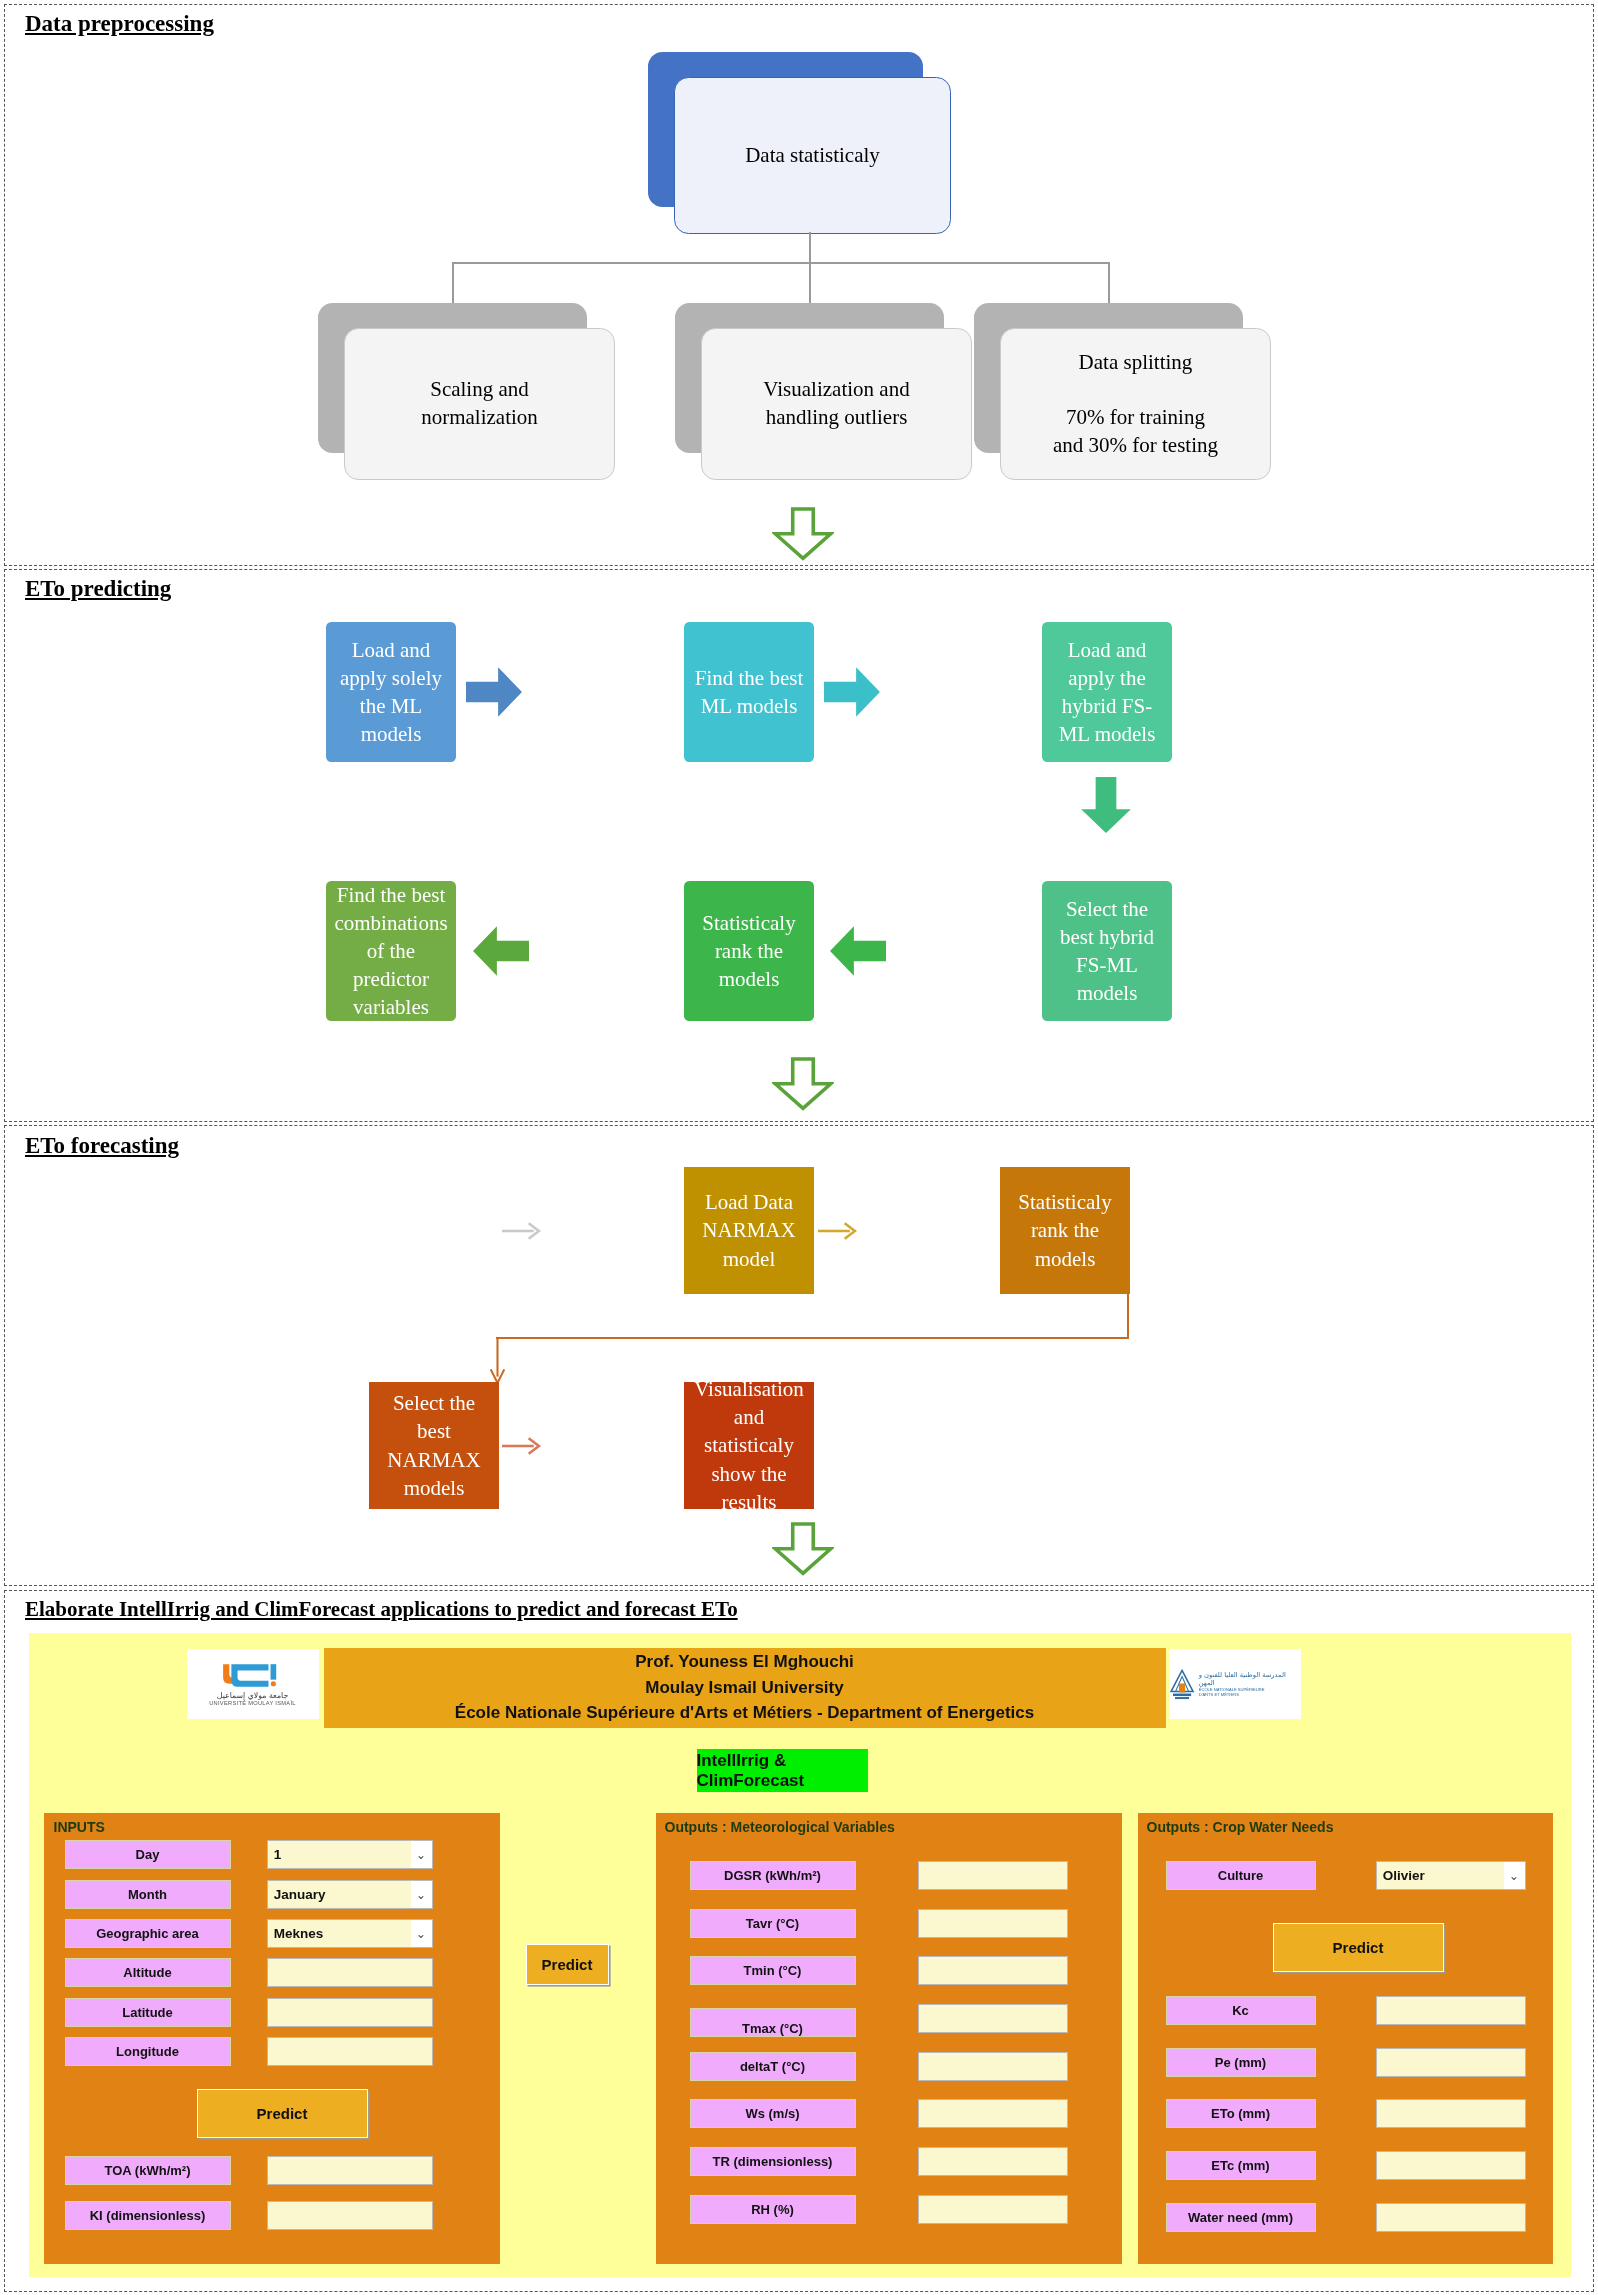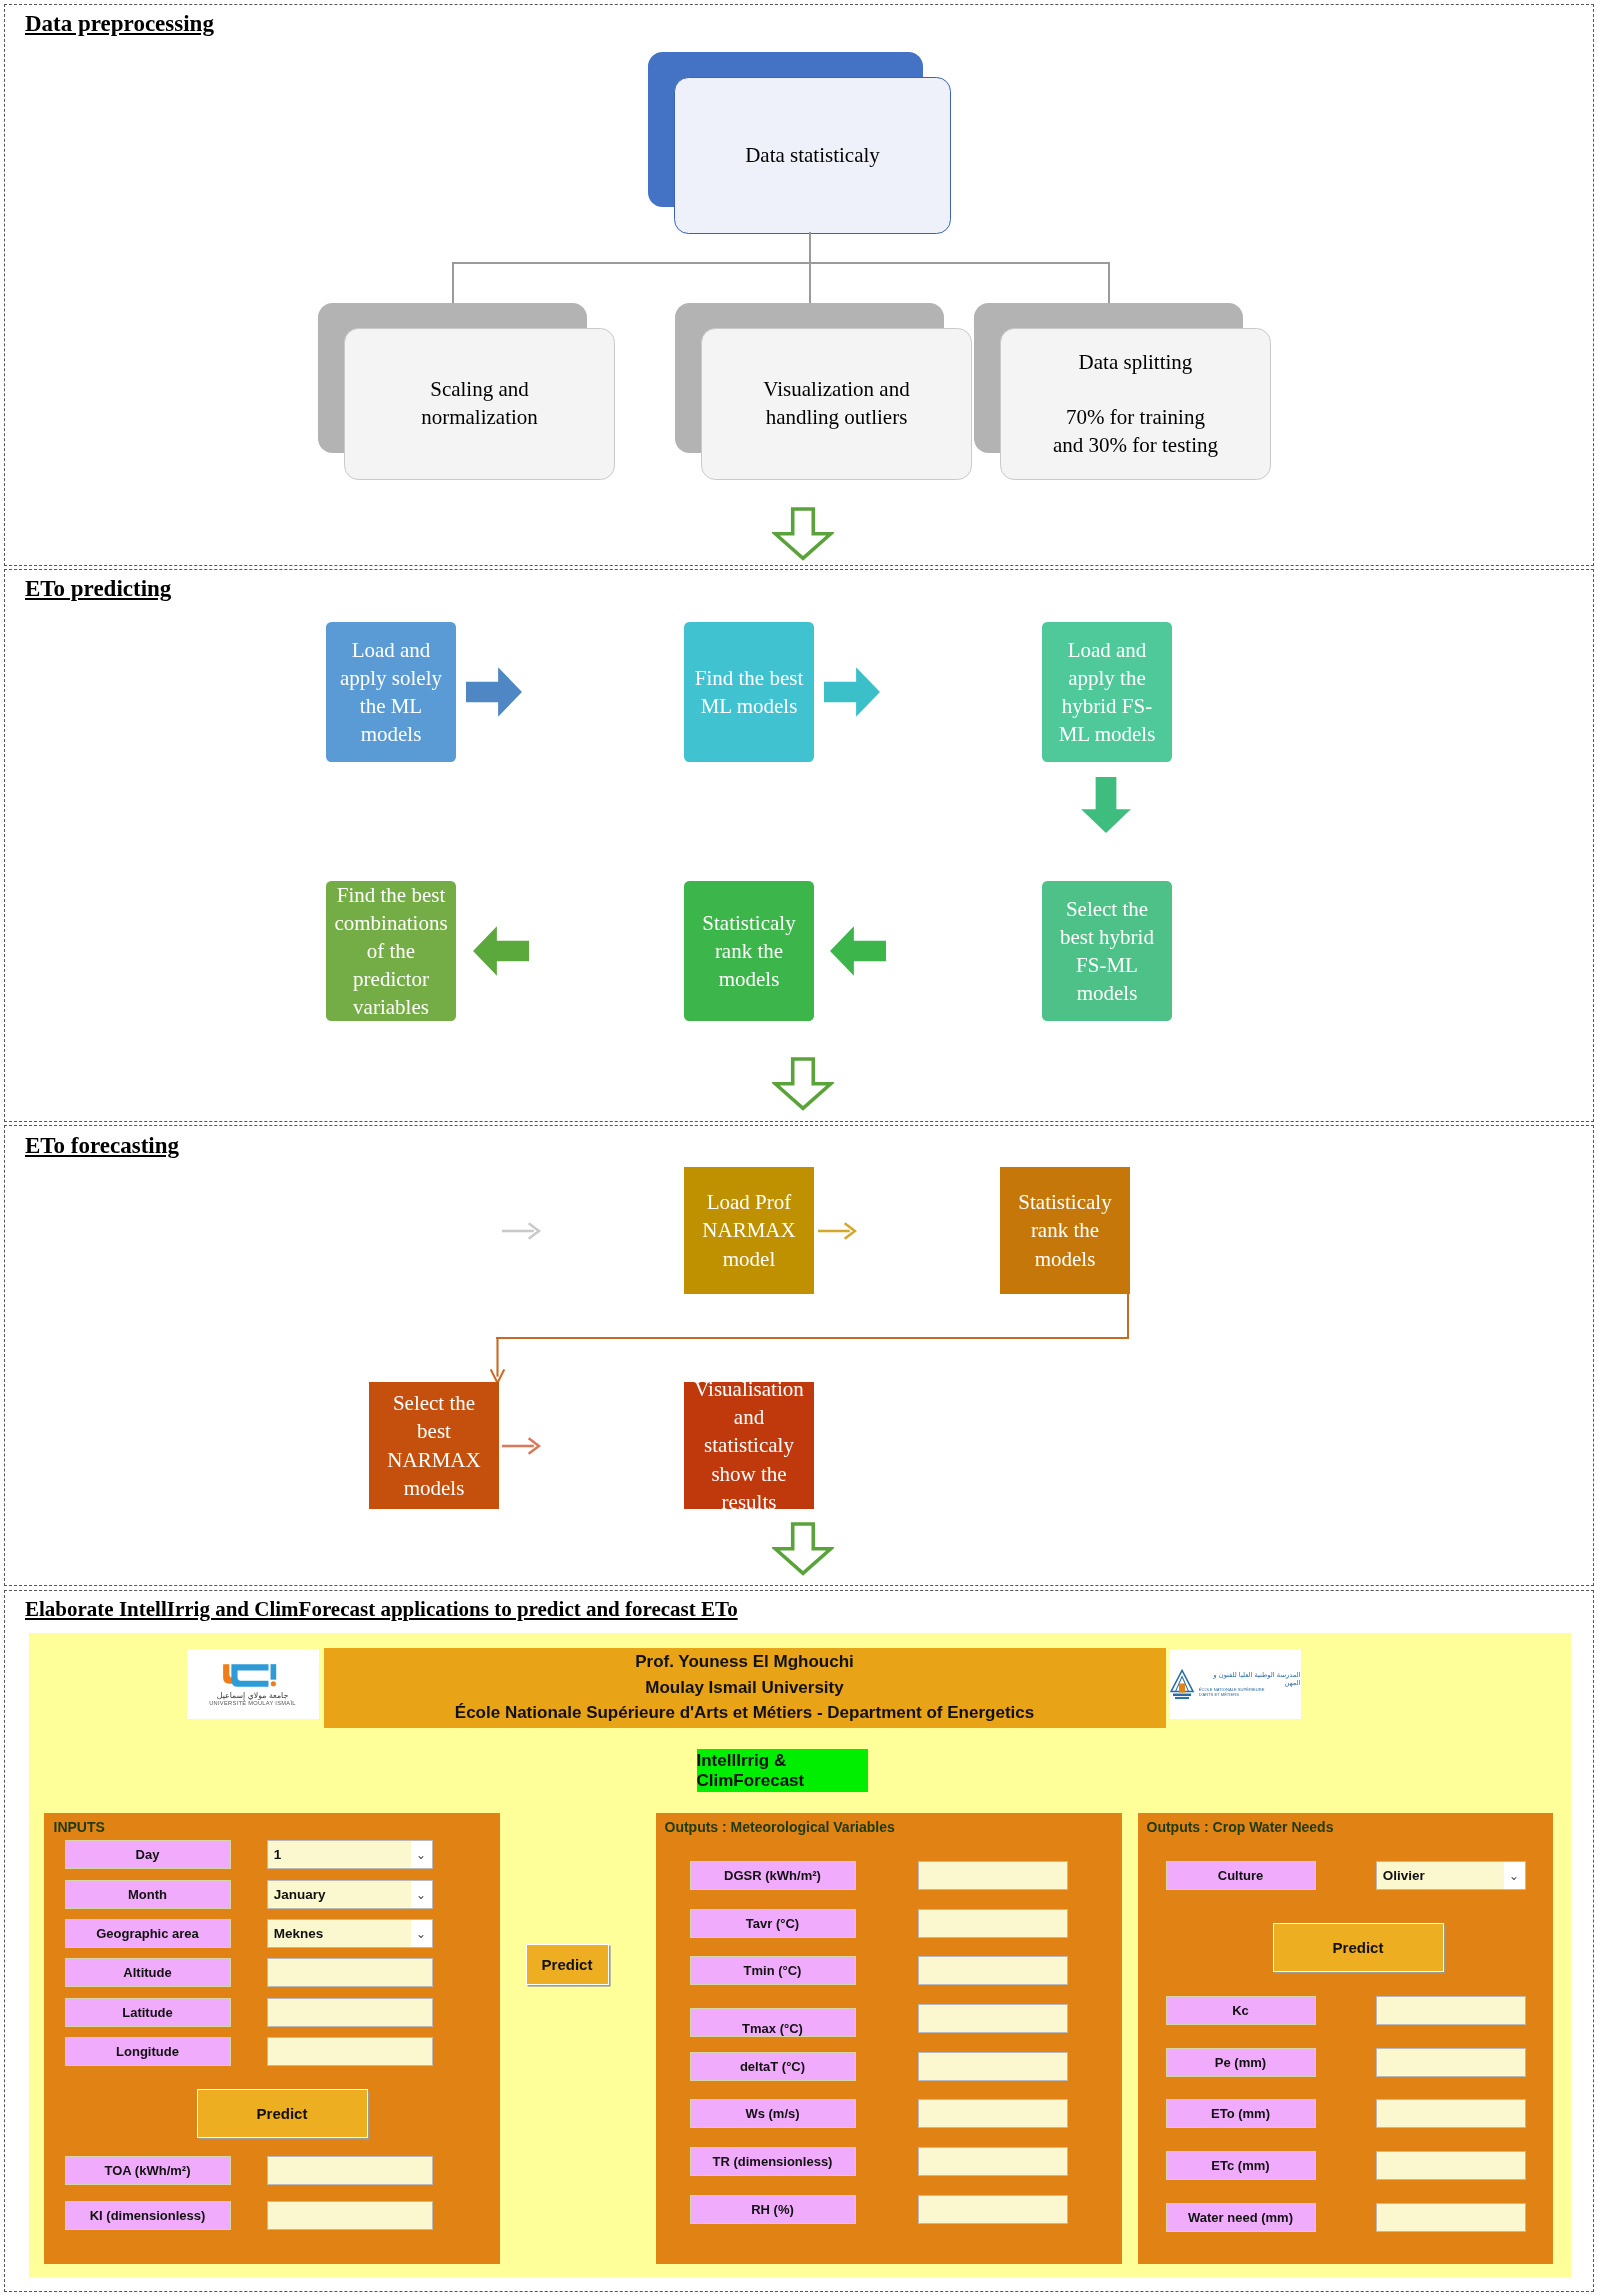--- a/index.html
+++ b/index.html
@@ -183,21 +183,21 @@
   <div class="sec" style="left:4.1px;top:1125px;width:1590px;height:461px;"></div>
   <div class="sec-title" style="left:25px;top:1133px;">ETo forecasting</div>
 
   <div class="chev" style="left:502px;top:1218px;">
     <svg width="41" height="26" viewBox="0 0 80 50">
       <line x1="0" y1="25" x2="62" y2="25" stroke="#c9c9c9" stroke-width="5"></line>
       <polyline points="52,10 72,25 52,40" fill="none" stroke="#c9c9c9" stroke-width="5"></polyline>
     </svg>
   </div>
   <div class="pbox sq" style="left:684px;top:1167px;width:130px;height:127px;background:#bf9000;">
-    <span>Load Prof NARMAX model</span>
+    <span>Load Data NARMAX model</span>
   </div>
   <div class="chev" style="left:818px;top:1218px;">
     <svg width="41" height="26" viewBox="0 0 80 50">
       <line x1="0" y1="25" x2="62" y2="25" stroke="#d4a82c" stroke-width="5"></line>
       <polyline points="52,10 72,25 52,40" fill="none" stroke="#d4a82c" stroke-width="5"></polyline>
     </svg>
   </div>
   <div class="pbox sq" style="left:1000px;top:1167px;width:130px;height:127px;background:#c5770a;">
     <span>Statisticaly rank the models</span>
   </div>
@@ -255,21 +255,21 @@
     <div class="logo-box" style="left:1140px;top:15.5px;width:132px;height:70px;">
       <div style="display:flex;align-items:center;gap:4.1px;">
         <svg width="27" height="32" viewBox="0 0 52 62">
           <polygon points="26,4 48,46 4,46" fill="none" stroke="#2b6ca3" stroke-width="3"></polygon>
           <polygon points="26,16 39,46 13,46" fill="none" stroke="#2b6ca3" stroke-width="2"></polygon>
           <rect x="20" y="30" width="12" height="18" fill="#e08214"></rect>
           <rect x="8" y="50" width="36" height="5" fill="#2b6ca3"></rect>
           <rect x="12" y="57" width="28" height="4" fill="#2b6ca3"></rect>
         </svg>
         <div>
-          <div style="font-family:'DejaVu Sans',sans-serif;font-size:6.7px;color:#2b6ca3;text-align:right;">المدرسة الوطنية العليا للفنون و المهن</div>
+          <div style="font-family:'DejaVu Sans',sans-serif;font-size:6.7px;color:#2b6ca3;">المدرسة الوطنية العليا للفنون و المهن</div>
           <div style="font-family:'Liberation Sans',sans-serif;font-size:4.1px;color:#2b6ca3;width:78px;">ÉCOLE NATIONALE SUPÉRIEURE D'ARTS ET MÉTIERS</div>
         </div>
       </div>
     </div>
 
     <div class="greenbtn" style="left:668px;top:116px;width:171px;height:43px;">
       <span>IntellIrrig &amp; ClimForecast</span>
     </div>
 
     <div class="panel" style="left:15.5px;top:180px;width:456px;height:451px;"></div>

